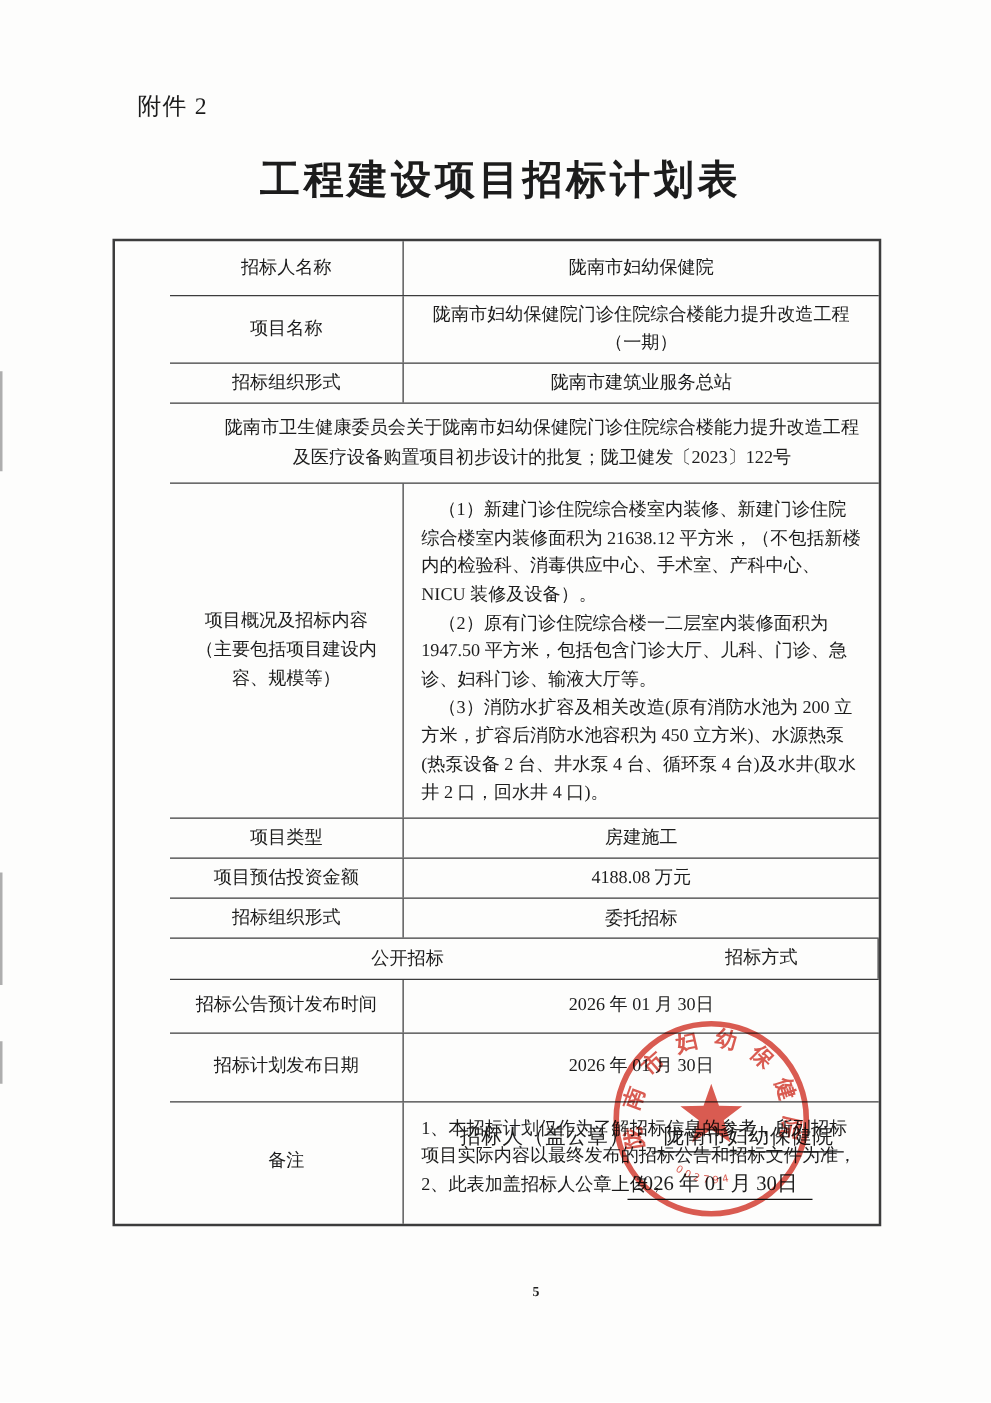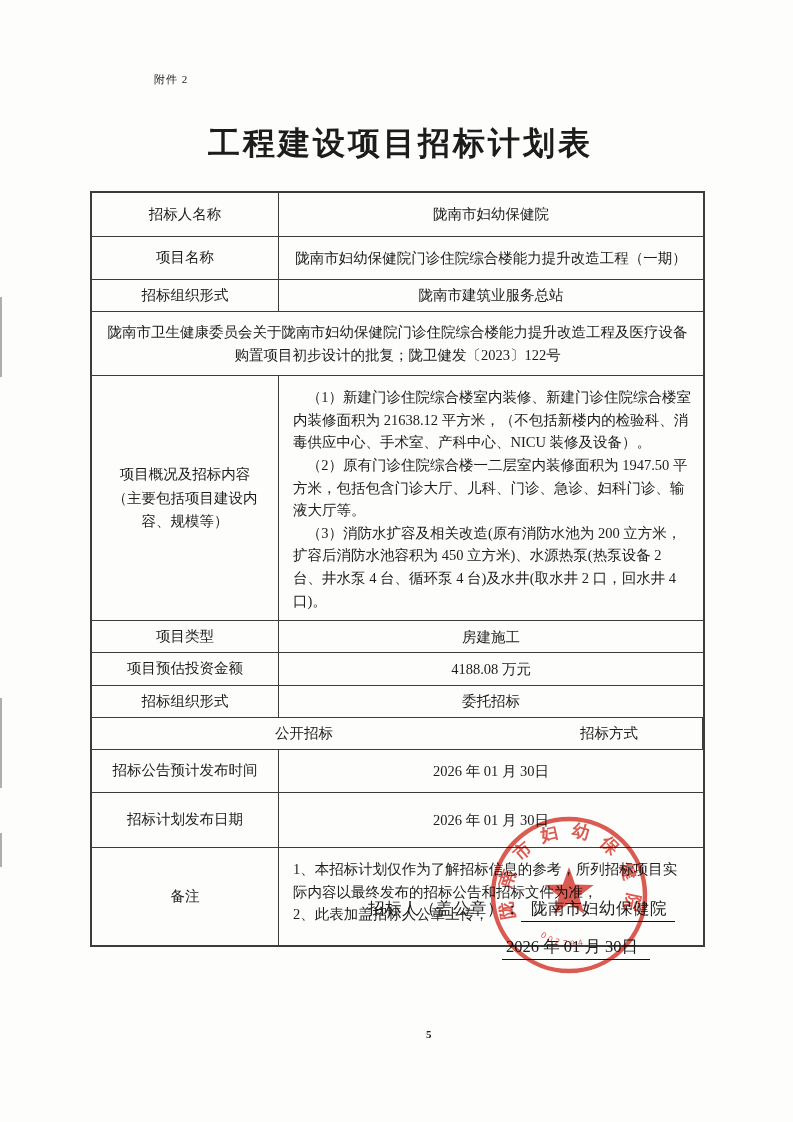--- a/index.html
+++ b/index.html
@@ -7,31 +7,32 @@
   .page {
     position: relative;
     width: 793px; height: 1122px;
     background: #fdfdfc;
     font-family: "Liberation Serif", "DejaVu Serif", serif;
     color: #1c1c1c;
     overflow: hidden;
   }
   .attachment {
     position: absolute; left: 110px; top: 72px;
-    font-size: 11px; letter-spacing: 1px; margin-left: 44px;
+    font-size: 19px; letter-spacing: 1px;
   }
   .title {
     position: absolute; left: 20px; right: 12px; top: 106px;
     margin: 16px; text-align: center;
     font-size: 32px; font-weight: bold; letter-spacing: 3px;
   }
   .table {
     position: absolute; left: 90px; top: 191px; width: 615px;
     border: 2px solid #3c3c3c;
     background: transparent;
+    padding-left: 44px;
   }
   .row { display: flex; border-bottom: 1.5px solid #3c3c3c; }
   .row:last-child { border-bottom: none; }
   .cell { min-height: inherit; }
   .cell.label {
     width: 187px; flex: 0 0 187px;
     border-right: 1.5px solid #3c3c3c;
     display: flex; align-items: center; justify-content: center;
     text-align: center; padding: 4px 14px;
     font-size: 14.5px; line-height: 1.6;
@@ -39,21 +40,21 @@
   .cell.value {
     flex: 1;
     display: flex; align-items: center; justify-content: center;
     text-align: center; padding: 4px 14px;
     font-size: 14.5px; line-height: 1.55;
   }
   .cell.value.block-left {
     display: block; text-align: left; padding: 10px 12px 8px 14px;
   }
   .cell.value.block-center { display: flex; }
-  .cell.value .center-par { width: 100%; line-height: 1.6; }
+  .cell.value .center-par { width: 100%; line-height: 1.6; margin-left: 28px; }
   .cell.value p { margin: 0; line-height: 1.56; }
   .cell.value p.indent { text-indent: 0.95em; }
   .r1 { min-height: 43px; }
   .r2 { min-height: 42px; }
   .r3 { min-height: 29px; }
   .r4 { min-height: 63px; }
   .r5 { min-height: 195px; }
   .r6 { min-height: 29px; }
   .r7 { min-height: 31px; align-items: flex-end; }
   .r8 { min-height: 28px; }

